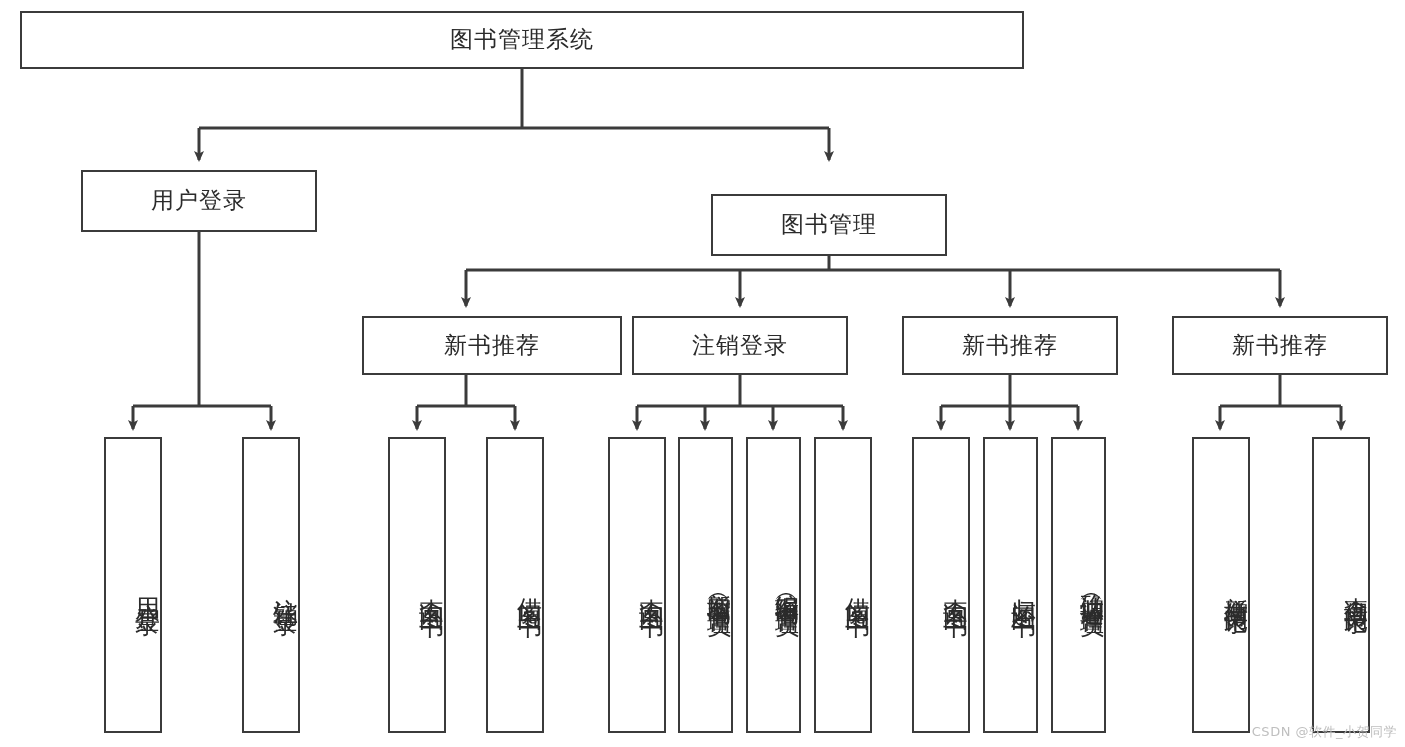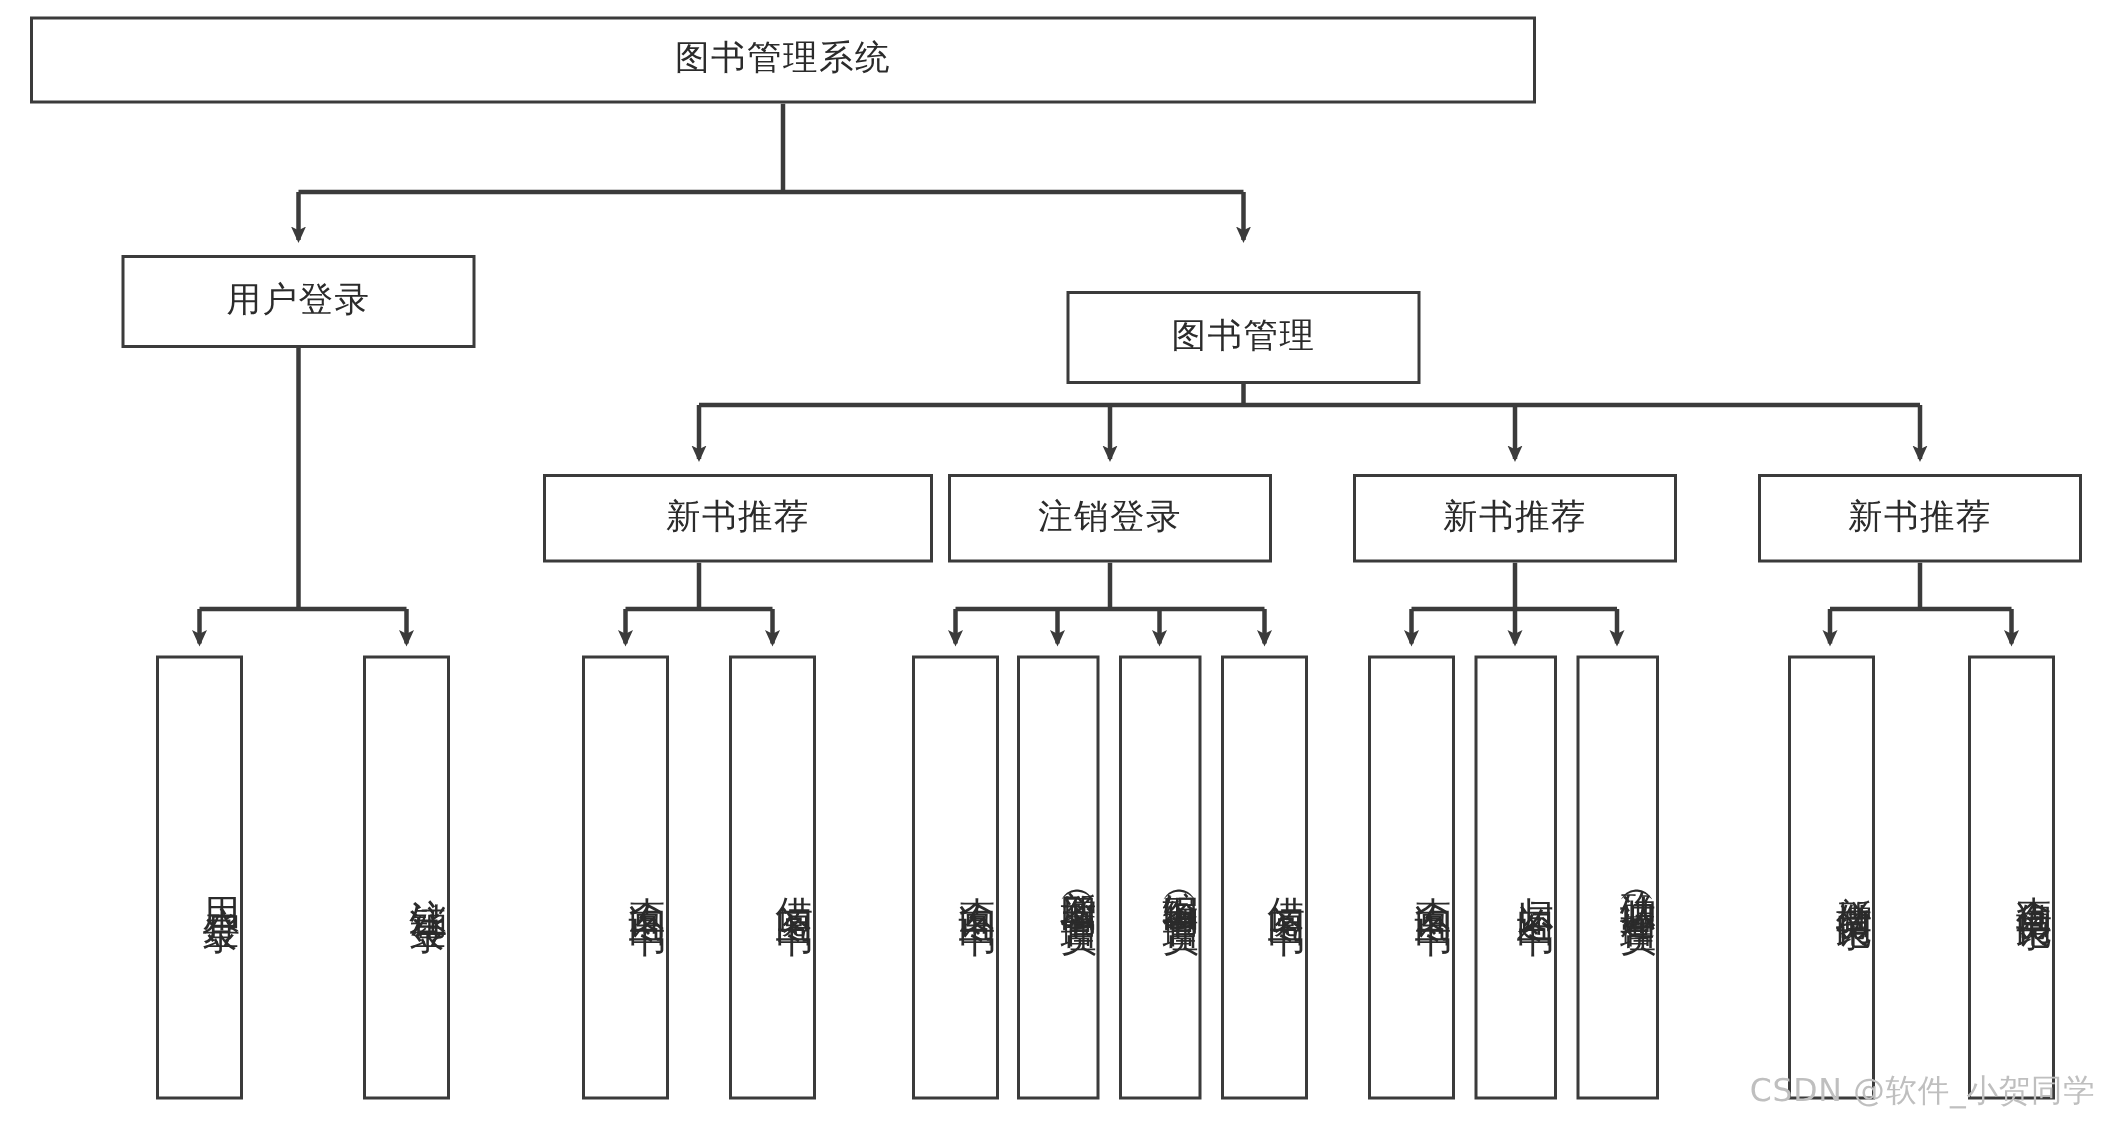--- a/index.html
+++ b/index.html
@@ -53,21 +53,21 @@
   .node.vert .vtext {
     writing-mode: vertical-rl;
     text-orientation: upright;
     display: block;
   }
   .node.vert.long { font-size: 24px; letter-spacing: 3px; padding-top: 4px; }
   .watermark {
     position: absolute;
     right: 8px;
     bottom: 6px;
-    font-size: 21px;
+    font-size: 13px;
     color: #bfbfbf;
     letter-spacing: 0.5px;
     z-index: 3;
     white-space: nowrap;
   }
 </style>
 </head>
 <body>
 
 <div id="canvas">

